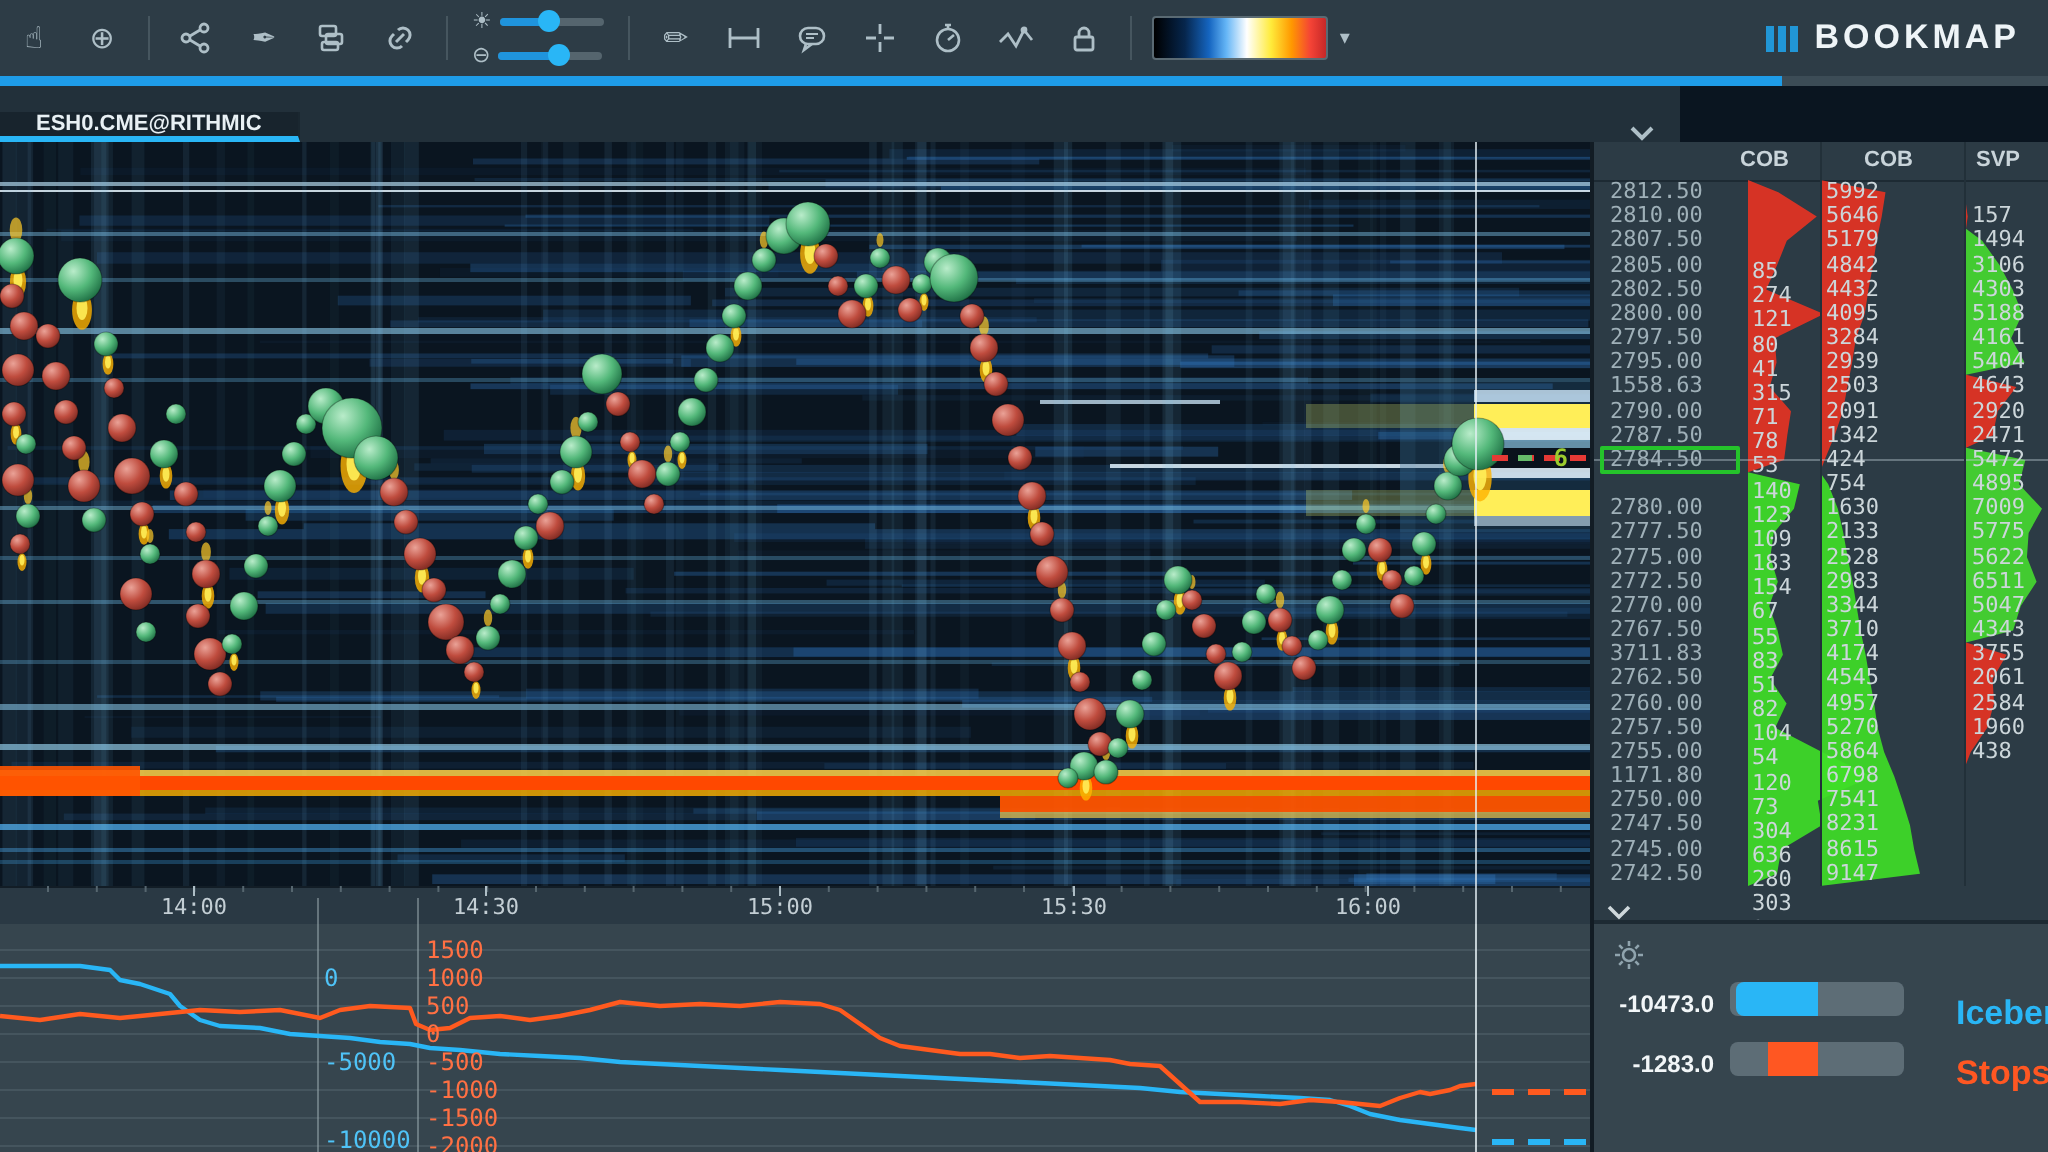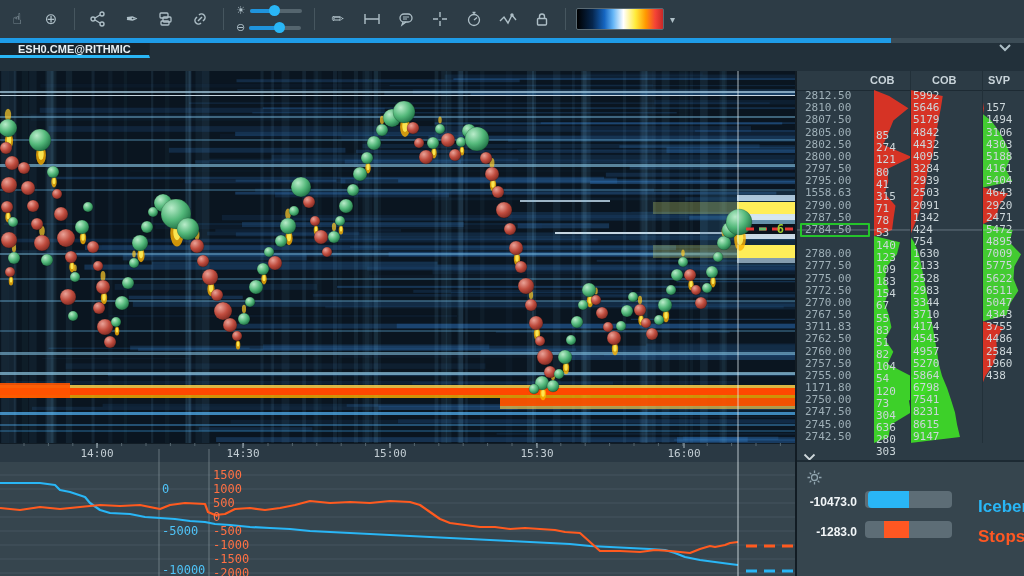--- a/index.html
+++ b/index.html
@@ -21,22 +21,22 @@
      background:linear-gradient(90deg,#000 0%,#06264d 18%,#1565c0 32%,#64b5f6 42%,#ffffff 54%,#ffeb3b 68%,#ff9800 80%,#f44336 91%,#c62828 100%);}
   .gradarrow{color:#aebfc7;font-size:10px;margin:0 4px 0 6px;}
   #logo{margin-left:auto;margin-right:14px;display:flex;align-items:center;gap:8px;}
   #logobars{display:flex;gap:2px;align-items:flex-end;}
   #logobars div{width:4px;height:13px;background:#2196d6;}
   #logotext{color:#eef4f7;font-size:17px;font-weight:bold;letter-spacing:2px;}
   
   #progress{position:absolute;left:0;top:38px;width:1024px;height:5px;background:#3c4c56;}
   #progressfill{height:5px;background:#1e9ce8;}
   
-  #tabbar{position:absolute;left:0;top:43px;width:1024px;height:28px;background:#22303a;
-          display:flex;align-items:flex-start;border-bottom:1px solid #121d26;}
+  #tabbar{position:absolute;left:0;top:43px;width:840px;height:28px;background:#22303a;
+          display:flex;align-items:flex-end;border-bottom:1px solid #121d26;}
   .tab{display:flex;align-items:center;justify-content:center;padding:0 18px;font-size:11px;
        font-weight:bold;color:#9fb1ba;background:#26343e;border-right:1px solid #1a2730;cursor:pointer;}
   .tab.active{background:#18242d;color:#e8f0f4;border-bottom:3px solid #29b6f6;}
   #tabchev{margin-left:auto;display:flex;align-items:center;padding:0 12px;color:#aebfc7;cursor:pointer;}
   
   #heatmap{position:absolute;left:0;top:71px;}
   #timeaxis{position:absolute;left:0;top:443px;}
   #indicator{position:absolute;left:0;top:462px;}
   
   #rpanel{position:absolute;left:795px;top:71px;width:229px;height:505px;background:#2c3b45;
@@ -163,20 +163,28 @@
       <svg width="14" height="15" viewBox="0 0 14 15">
           <g stroke="#aebfc7" stroke-width="1.4" fill="none">
         <rect x="2.5" y="6.5" width="9" height="6.5" rx="1"></rect>
             <path d="M4.5 6.5 V4.5 a2.5 2.5 0 0 1 5 0 V6.5"></path>
           </g>
         </svg>
     </div>
     <div class="tsep"></div>
     <div class="gradbox"></div>
     <div class="gradarrow">▾</div>
+    <div id="logo">
+      <div id="logobars">
+          <div></div>
+          <div></div>
+          <div></div>
+        </div>
+      <div id="logotext">BOOKMAP</div>
+    </div>
   </div>
 
   <div id="progress">
     <div id="progressfill" style="width: 891px;"></div>
   </div>
 
   <div id="tabbar">
     <div class="tab active">ESH0.CME@RITHMIC</div>
     <div id="tabchev">
       <svg width="14" height="9" viewBox="0 0 14 9">
@@ -860,21 +868,21 @@
           <div class="lrow" style="top: 231.276px; height: 12.1724px; line-height: 12.1724px;">
             <span class="pr">3711.83</span>
             <span class="c1">104</span>
             <span class="c2">4174</span>
             <span class="c3">3755</span>
           </div>
           <div class="lrow" style="top: 243.448px; height: 12.1724px; line-height: 12.1724px;">
             <span class="pr">2762.50</span>
             <span class="c1">54</span>
             <span class="c2">4545</span>
-            <span class="c3">4486</span>
+            <span class="c3">2061</span>
           </div>
           <div class="lrow" style="top: 255.621px; height: 12.1724px; line-height: 12.1724px;">
             <span class="pr">2760.00</span>
             <span class="c1">120</span>
             <span class="c2">4957</span>
             <span class="c3">2584</span>
           </div>
           <div class="lrow" style="top: 267.793px; height: 12.1724px; line-height: 12.1724px;">
             <span class="pr">2757.50</span>
             <span class="c1">73</span>

